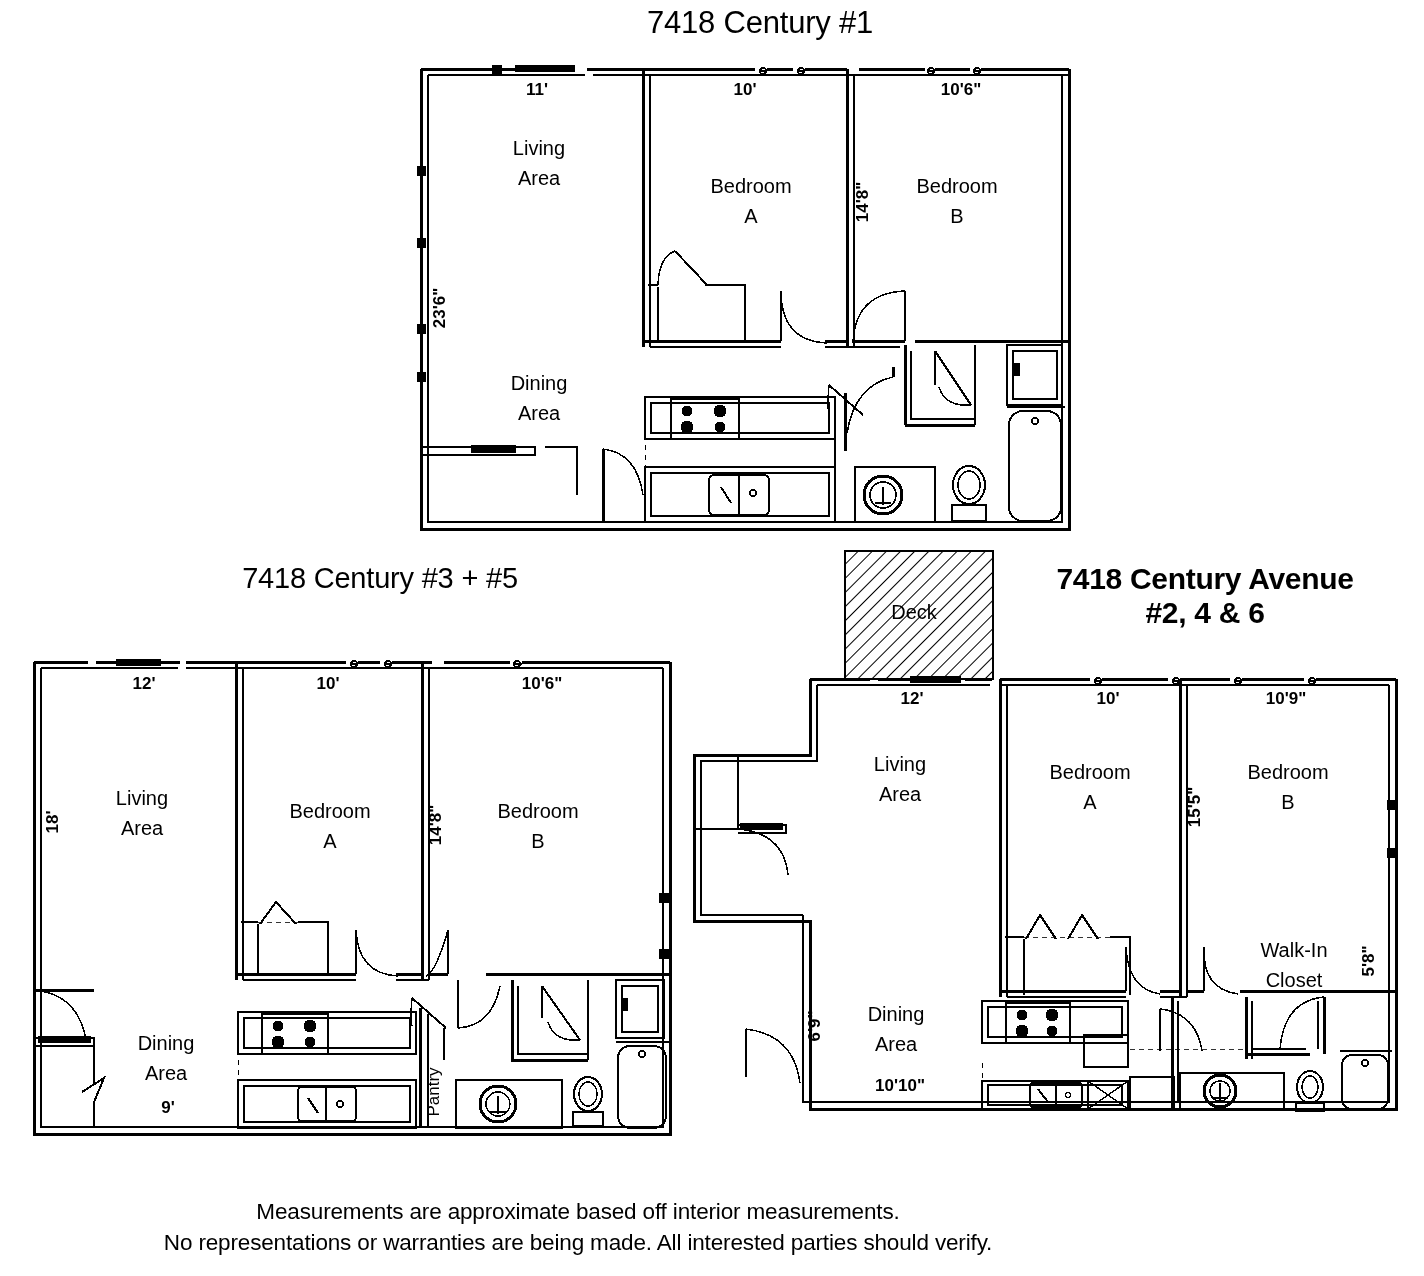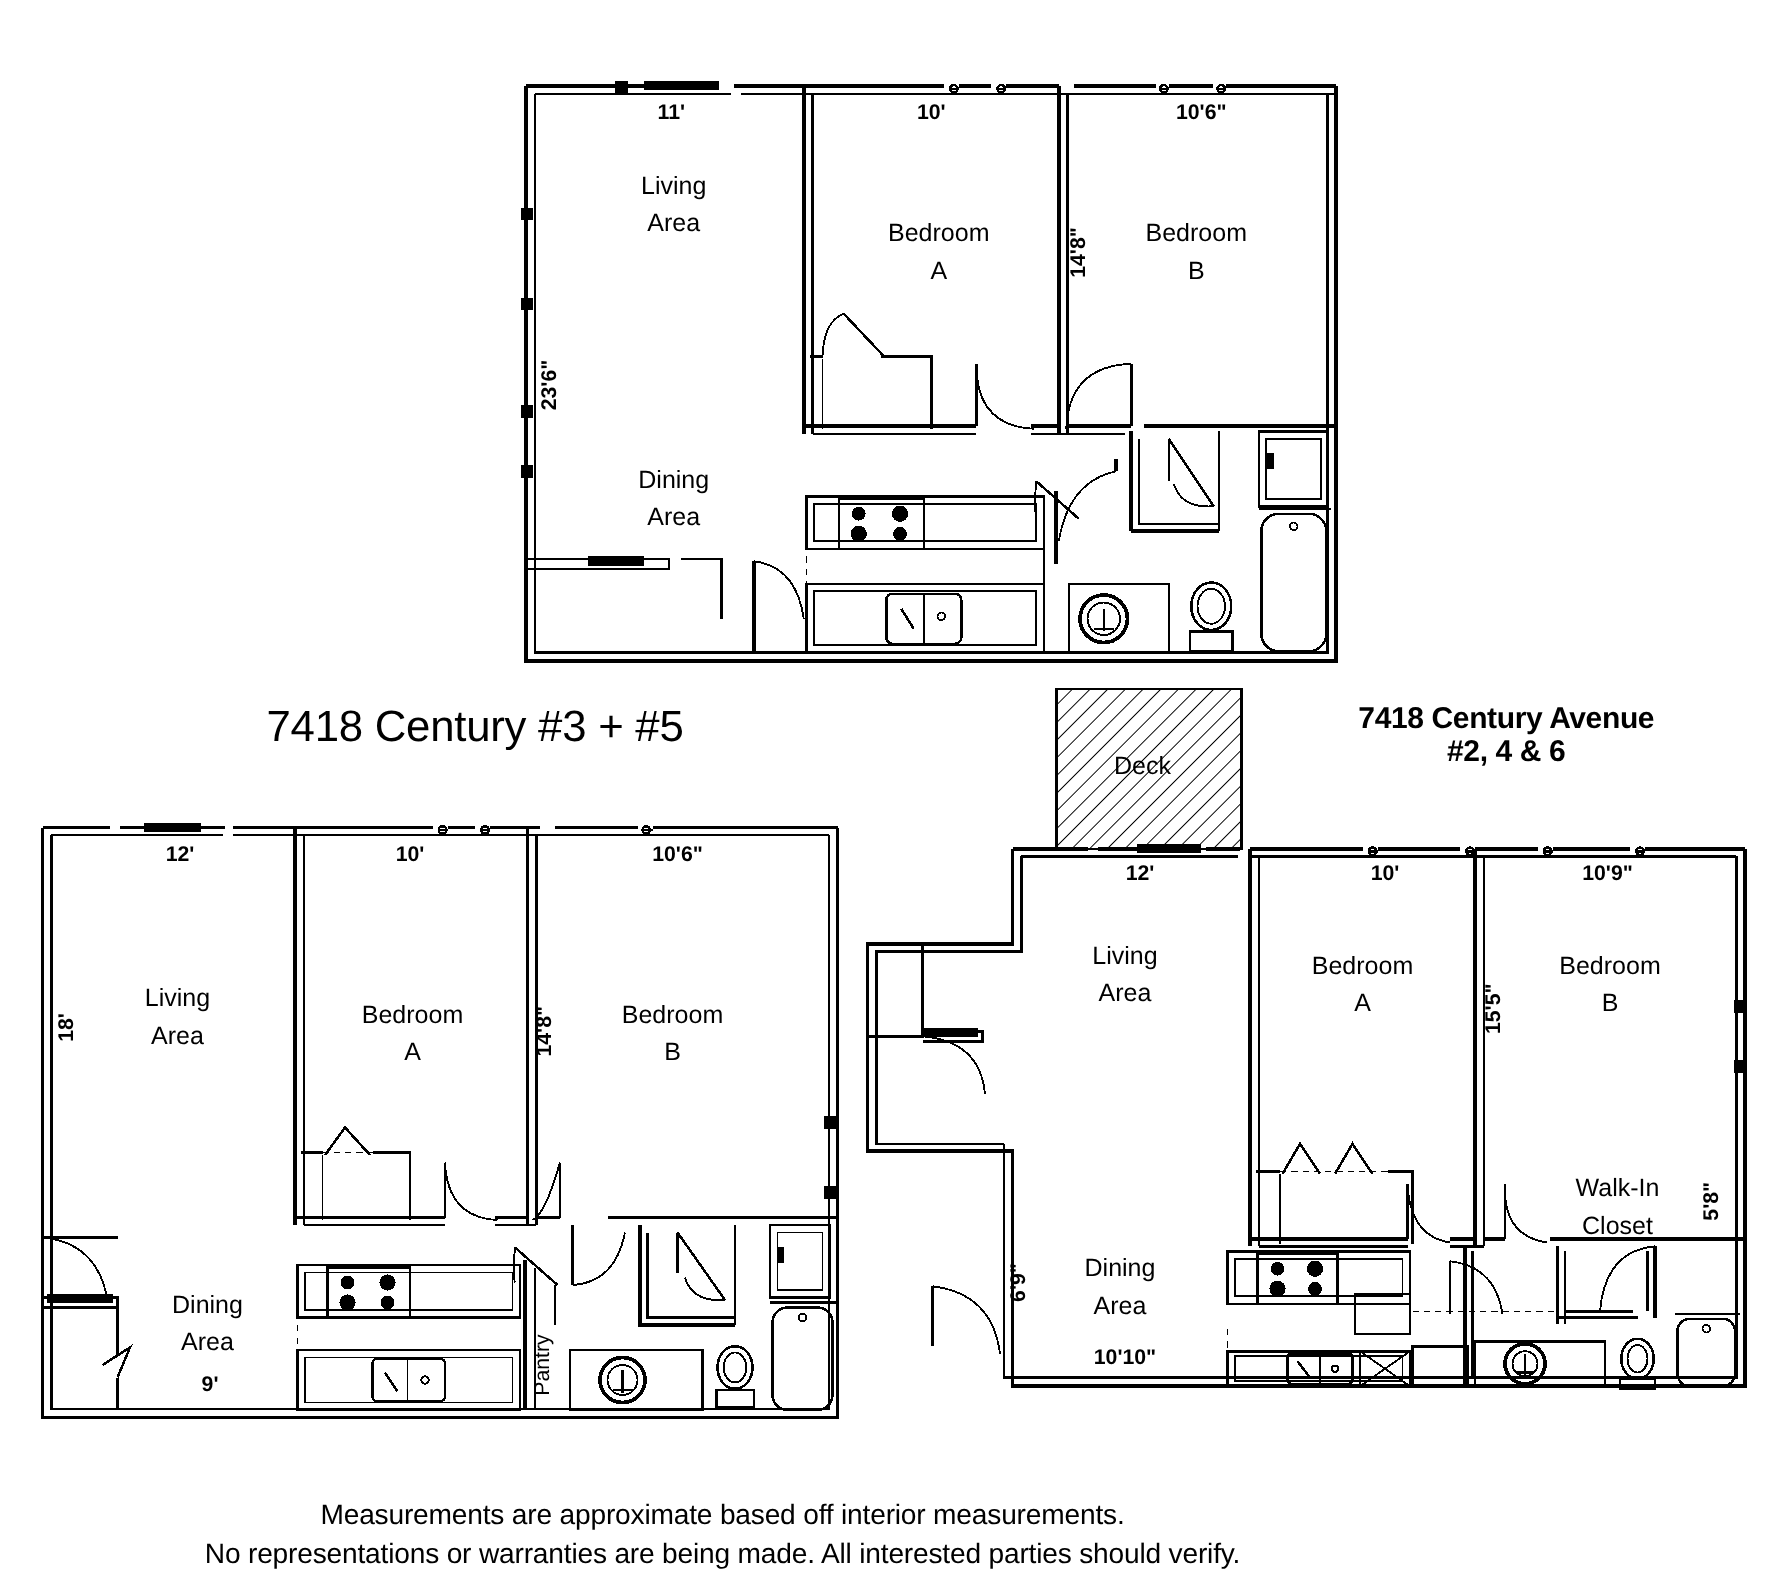--- a/index.html
+++ b/index.html
@@ -24,25 +24,25 @@
     color: #000;
     white-space: pre-line;
     line-height: 1.12;
   }
   #title-unit1 {
     left: 430px; top: 6px; width: 660px;
     font-size: 31px; letter-spacing: -0.2px;
   }
   #title-unit35 {
     left: 130px; top: 562px; width: 500px;
-    font-size: 35px; letter-spacing: -0.2px;
+    font-size: 29px; letter-spacing: -0.2px;
   }
   #title-unit246 {
     left: 990px; top: 562px; width: 430px;
-    font-size: 24px; font-weight: 700; letter-spacing: -0.3px;
+    font-size: 30px; font-weight: 700; letter-spacing: -0.3px;
     text-align: center;
   }
 
   
   #footer-note {
     position: absolute;
     left: 0; top: 1196px; width: 1156px;
     text-align: center;
     font-size: 22.5px;
     line-height: 1.38;
@@ -62,20 +62,21 @@
   text { font-family: "Liberation Sans", "DejaVu Sans", sans-serif; fill: #000; }
   .rm  { font-size: 20px; text-anchor: middle; }
   .rm-s{ font-size: 17px; text-anchor: middle; }
   .dim { font-size: 17px; text-anchor: middle; font-weight: 700; }
 </style>
 </head>
 <body>
 
 <div class="sheet">
 
+  <div class="plan-title" id="title-unit1">7418 Century #1</div>
 
   <div class="plan" id="plan-unit1">
     <svg viewBox="0 0 660 480" xmlns="http://www.w3.org/2000/svg" shape-rendering="crispEdges">
       <g fill="none" stroke="#000">
 
         <path d="M6 14 L6 474 L654 474 L654 14" stroke-width="3"></path>
         <path d="M13 20 L13 467 L647 467 L647 20" stroke-width="2"></path>
 
         <path d="M6 14 L78 14 M86 14 L160 14 M172 14 L240 14" stroke-width="3"></path>
         <path d="M13 20 L170 20" stroke-width="2"></path>

